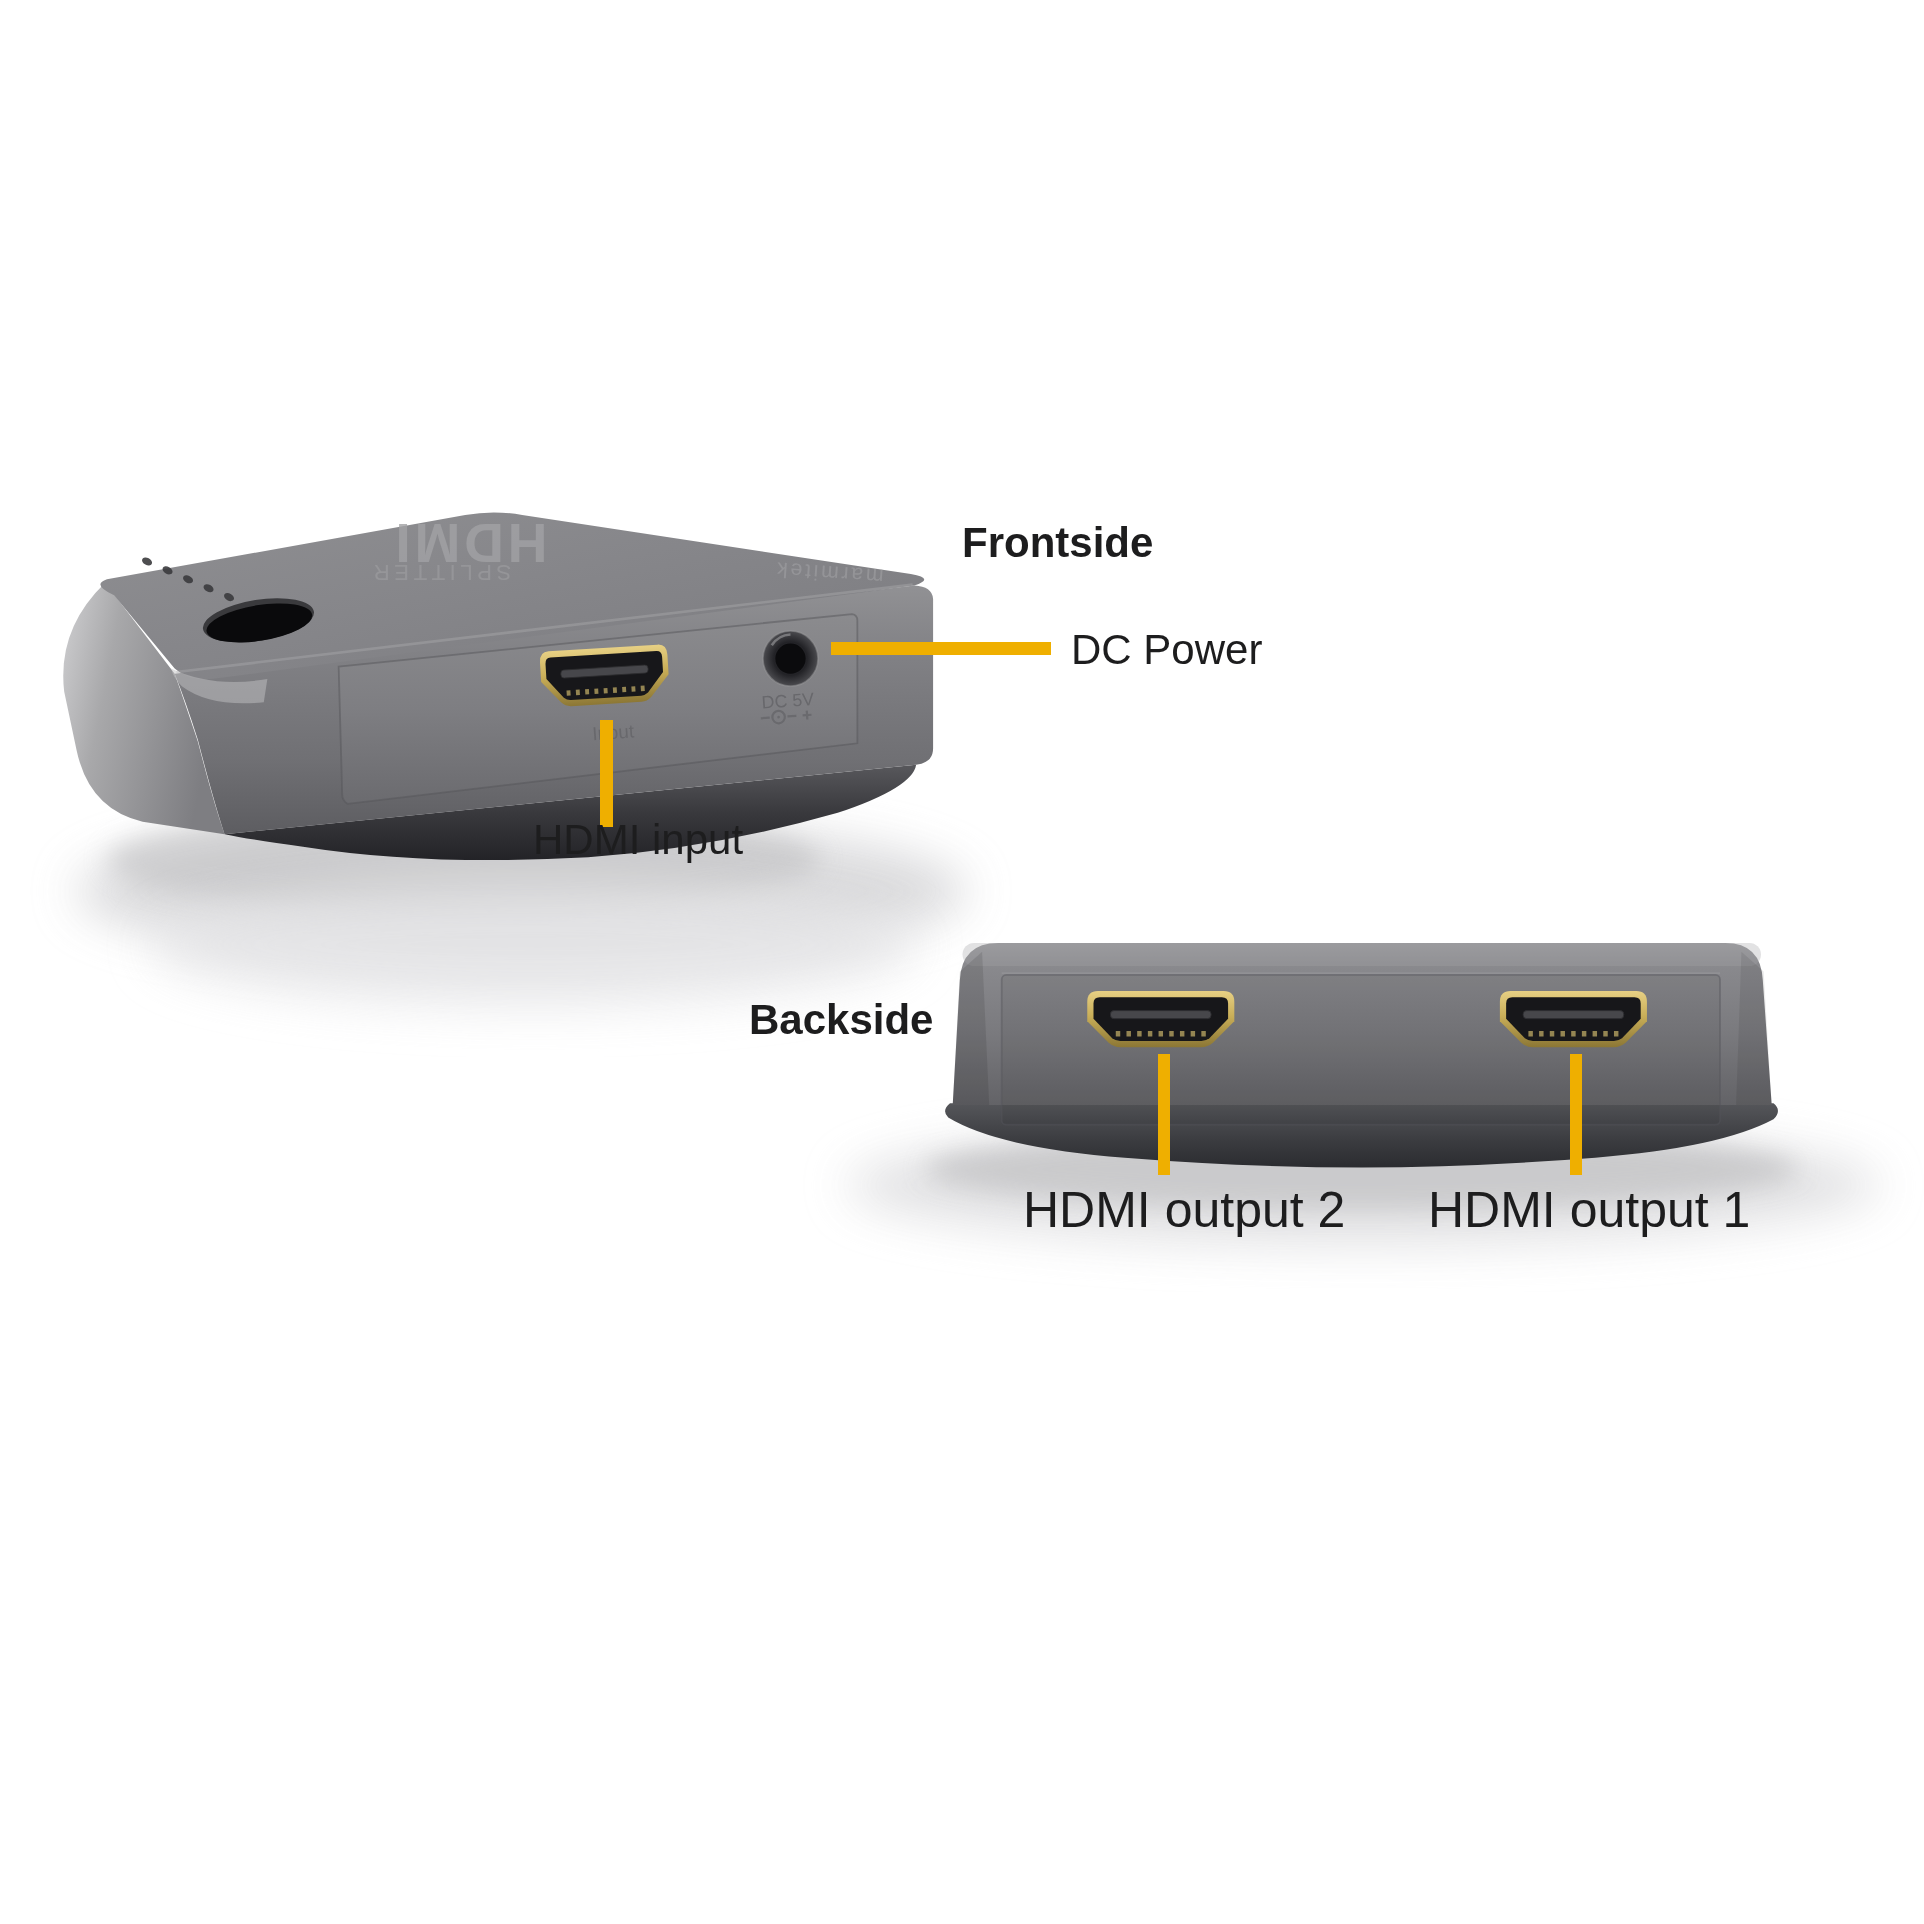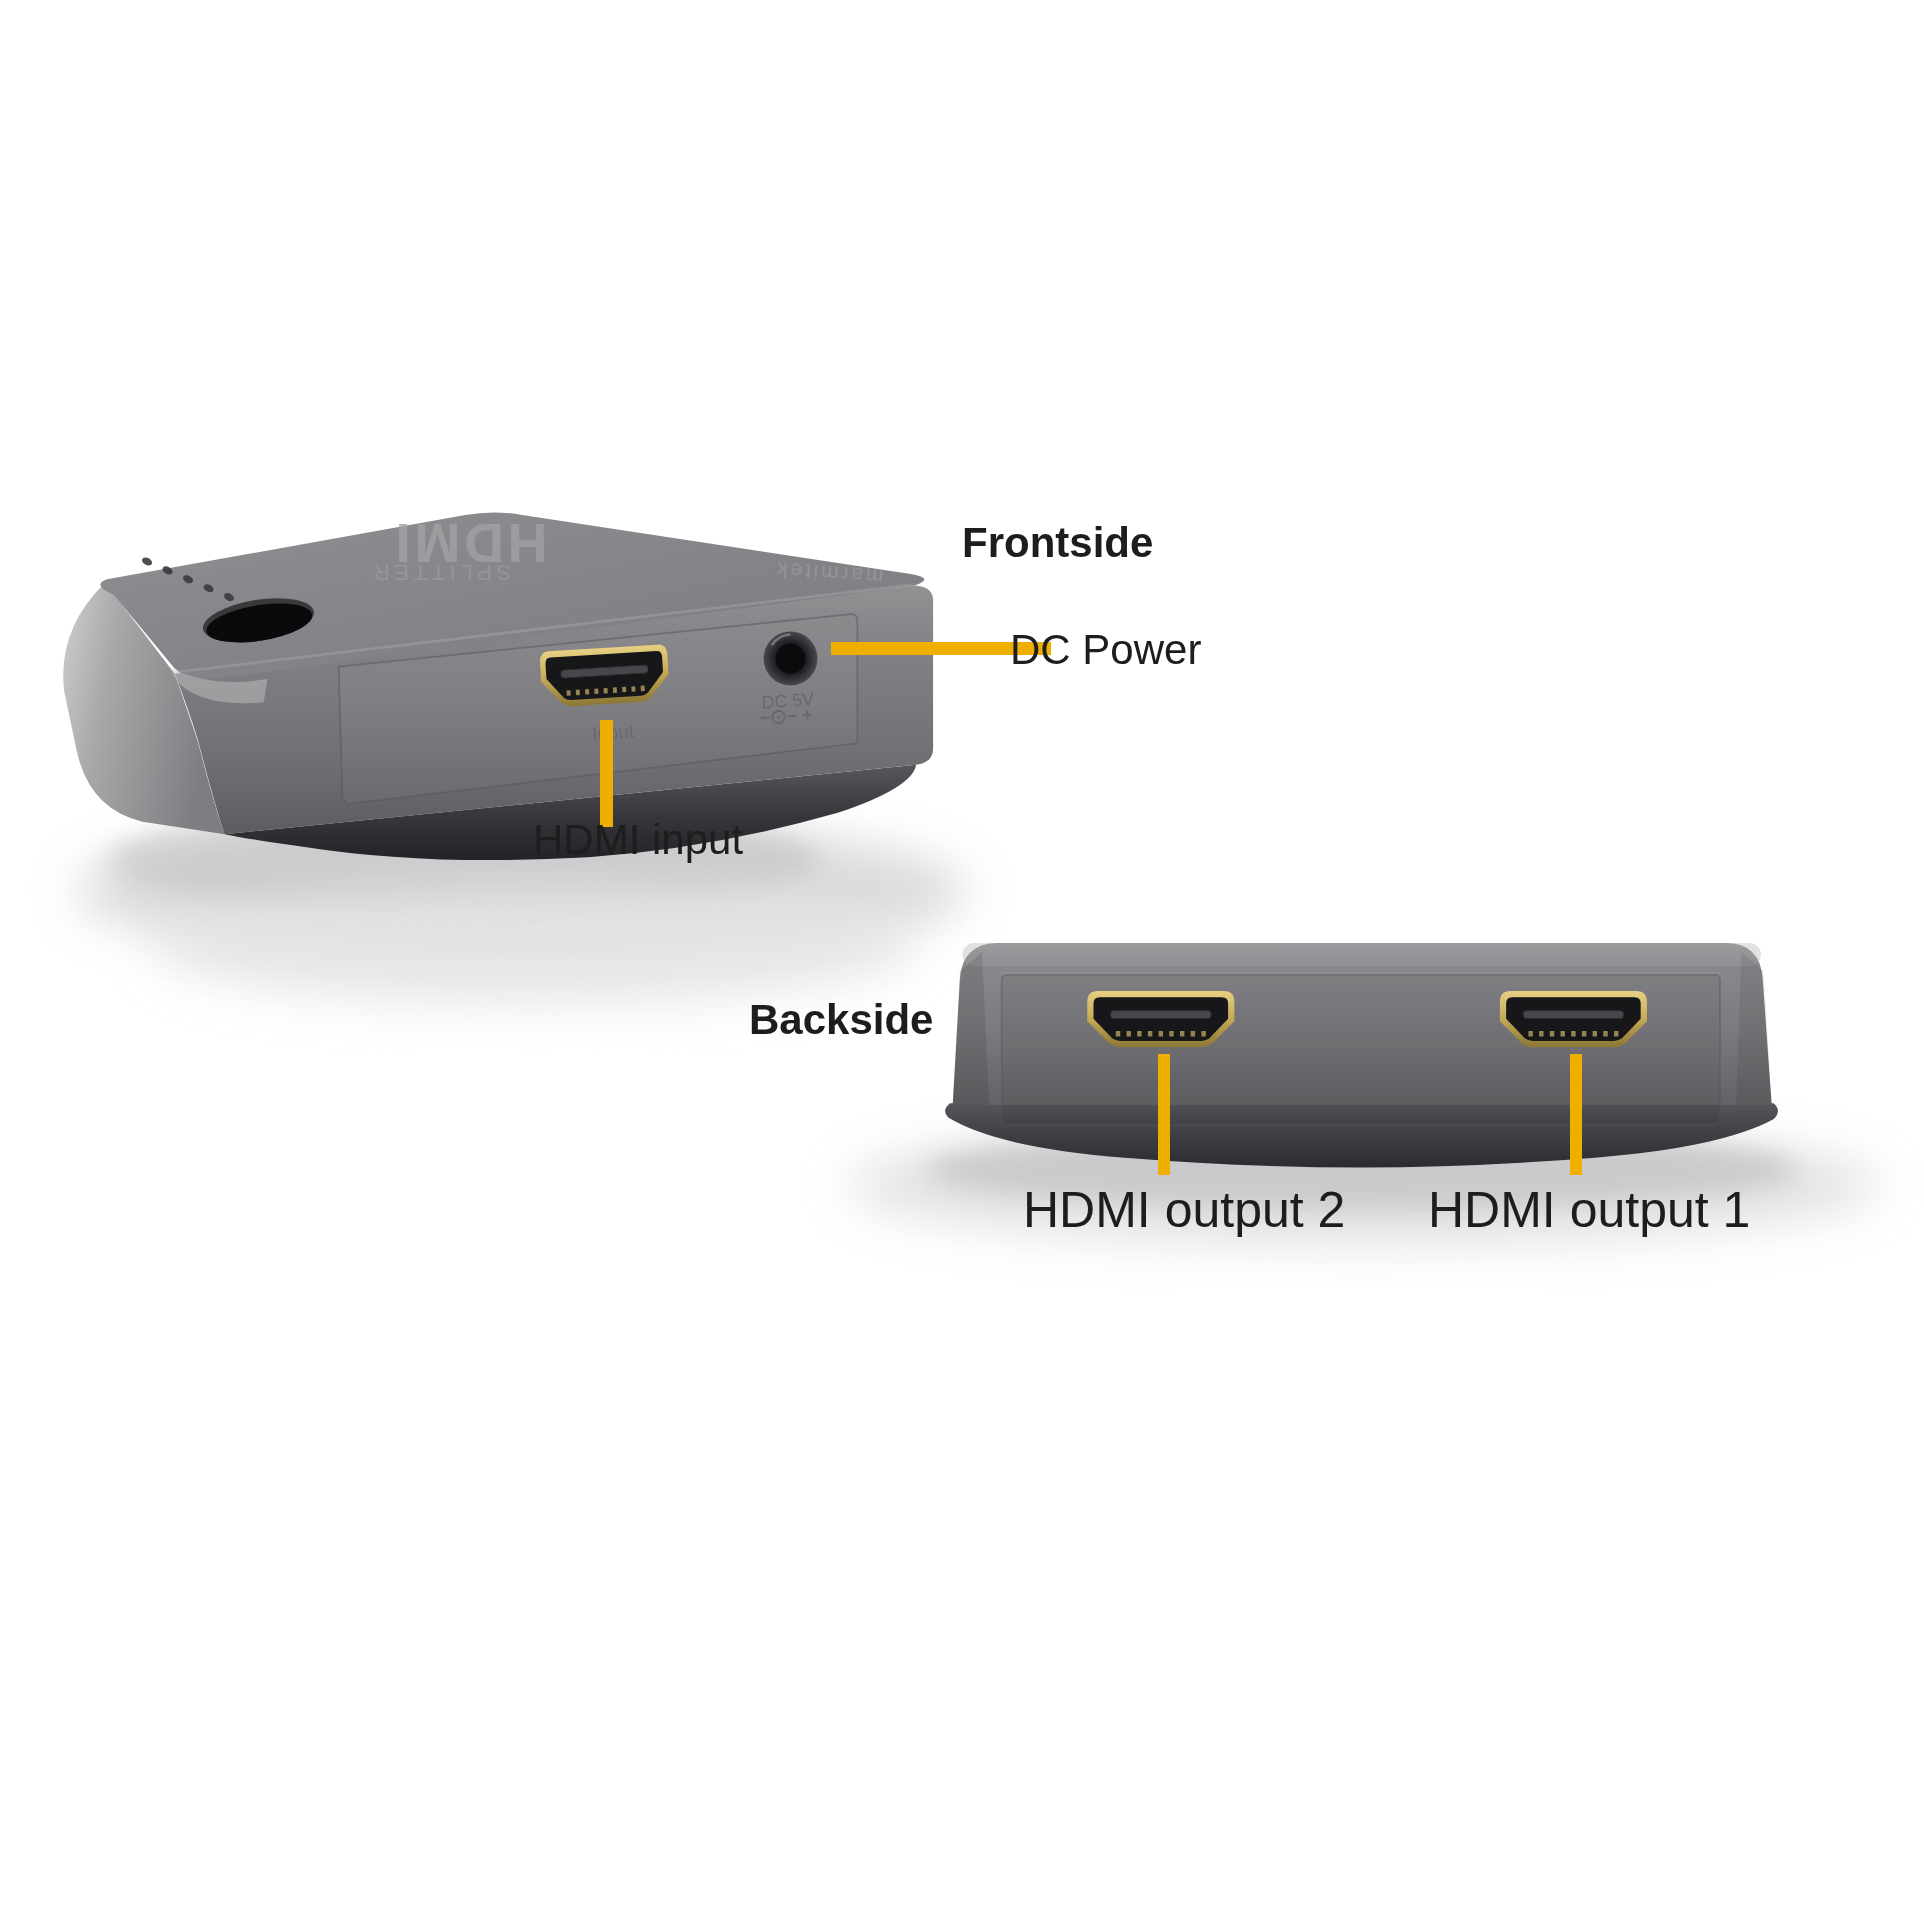--- a/index.html
+++ b/index.html
@@ -157,21 +157,21 @@
       </g>
       <g transform="translate(1683,1112)">
         <use href="#hdmiPort"></use>
       </g>
     </g>
   </svg>
 
   <div class="lbl bold" style="left:962px;top:519px;">Frontside</div>
 
   <div class="conn" style="left:831px;top:642px;width:220px;height:12.5px;"></div>
-  <div class="lbl" style="left:1010px;top:626px;">DC Power</div>
+  <div class="lbl" style="left:1071px;top:626px;">DC Power</div>
 
   <div class="conn" style="left:600px;top:720px;width:12.5px;height:107px;"></div>
   <div class="lbl" style="left:533px;top:816px;">HDMI input</div>
 
   <div class="lbl bold" style="left:749px;top:996px;text-align:right;">Backside</div>
 
   <div class="conn" style="left:1158px;top:1054px;width:11.6px;height:121px;"></div>
   <div class="conn" style="left:1570px;top:1054px;width:11.6px;height:121px;"></div>
   <div class="lbl big" style="left:1023px;top:1182px;">HDMI output 2</div>
   <div class="lbl big" style="left:1428px;top:1182px;">HDMI output 1</div>

